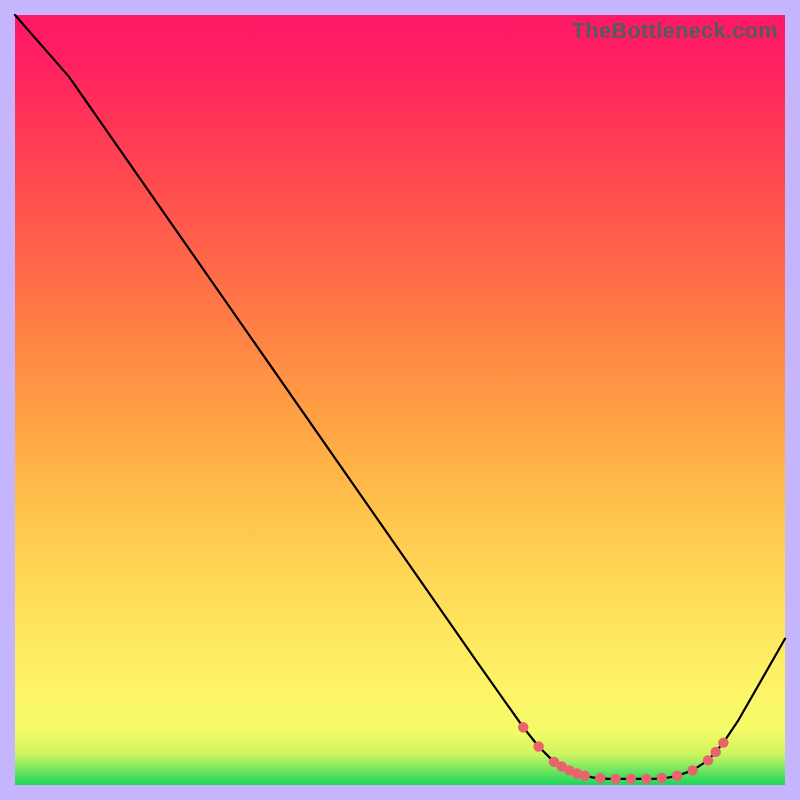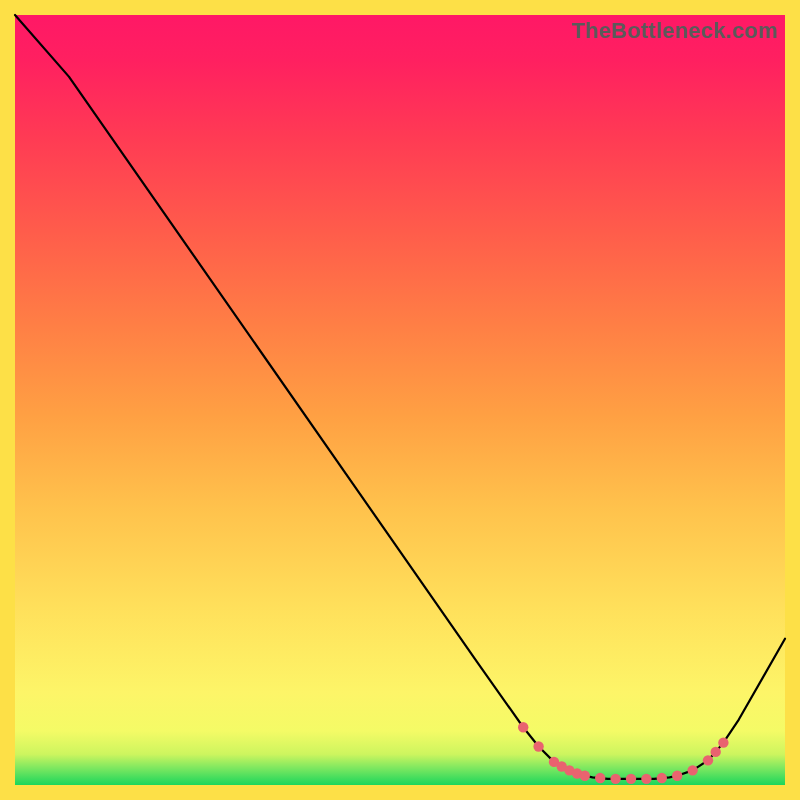--- a/index.html
+++ b/index.html
@@ -8,21 +8,21 @@
     width: 800px;
     height: 800px;
     background: #000;
     font-family: Arial, Helvetica, sans-serif;
     overflow: hidden;
   }
   .frame {
     position: relative;
     width: 800px;
     height: 800px;
-    background: #fde047;
+    background: #c4b5fd;
   }
   .plot {
     position: absolute;
     left: 15px;
     top: 15px;
     width: 770px;
     height: 770px;
     
     background: linear-gradient(to top,
       #1bd65b 0%,

